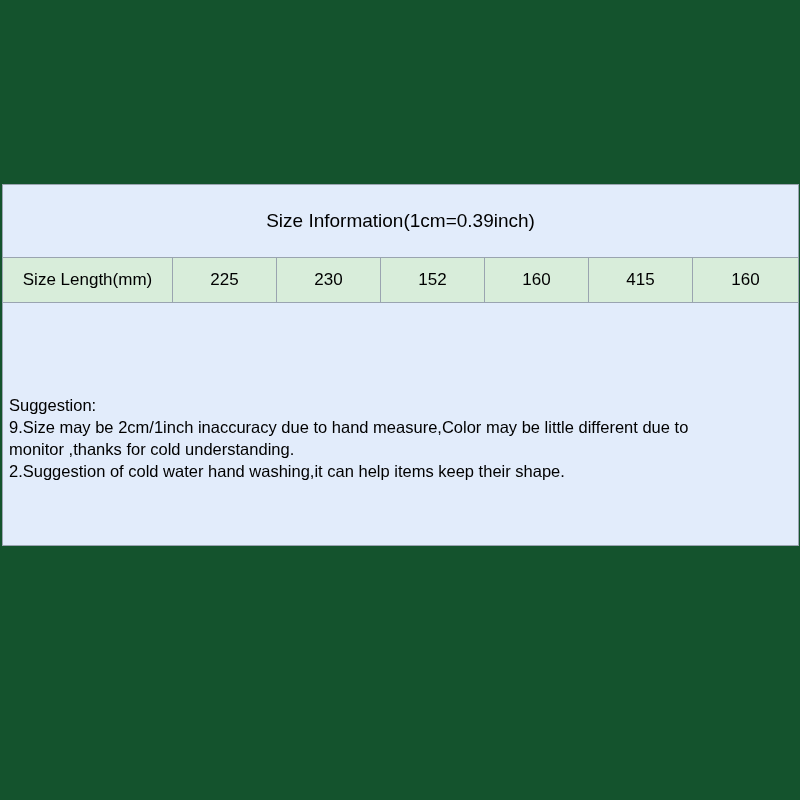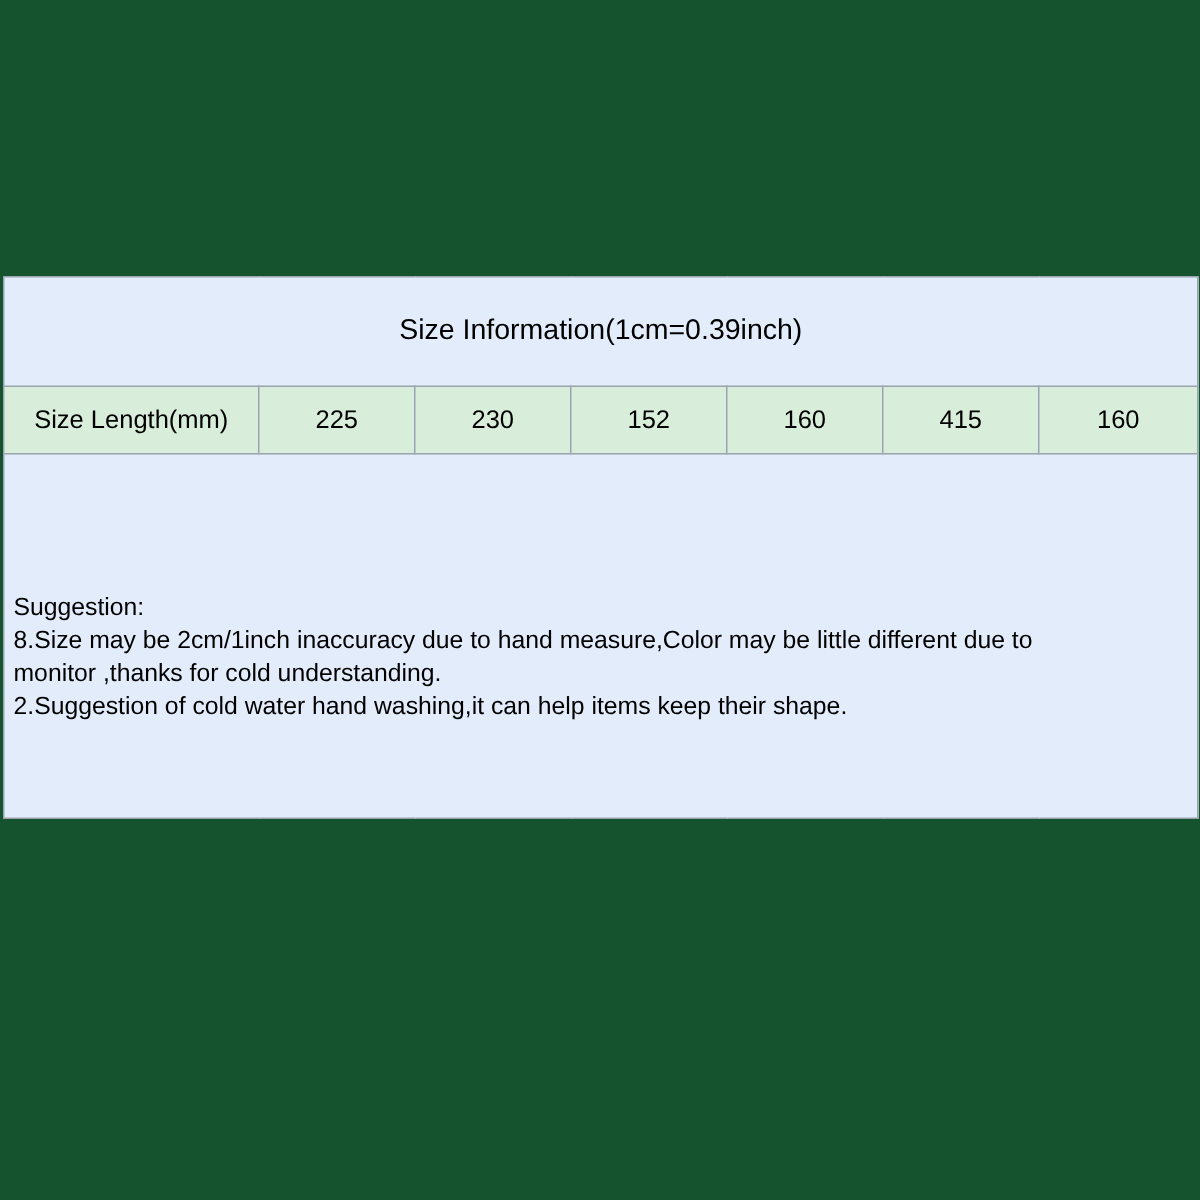--- a/index.html
+++ b/index.html
@@ -92,21 +92,21 @@
         <td>225</td>
         <td>230</td>
         <td>152</td>
         <td>160</td>
         <td>415</td>
         <td>160</td>
       </tr>
       <tr>
         <td class="attention-cell" colspan="7">
           <div>Suggestion:</div>
-          <div>8.Size may be 2cm/1inch inaccuracy due to hand measure,Color may be little different due to</div>
+          <div>9.Size may be 2cm/1inch inaccuracy due to hand measure,Color may be little different due to</div>
           <div>monitor ,thanks for cold understanding.</div>
           <div>2.Suggestion of cold water hand washing,it can help items keep their shape.</div>
         </td>
       </tr>
     </tbody>
   </table>
 
 </div>
 
 </body></html>

